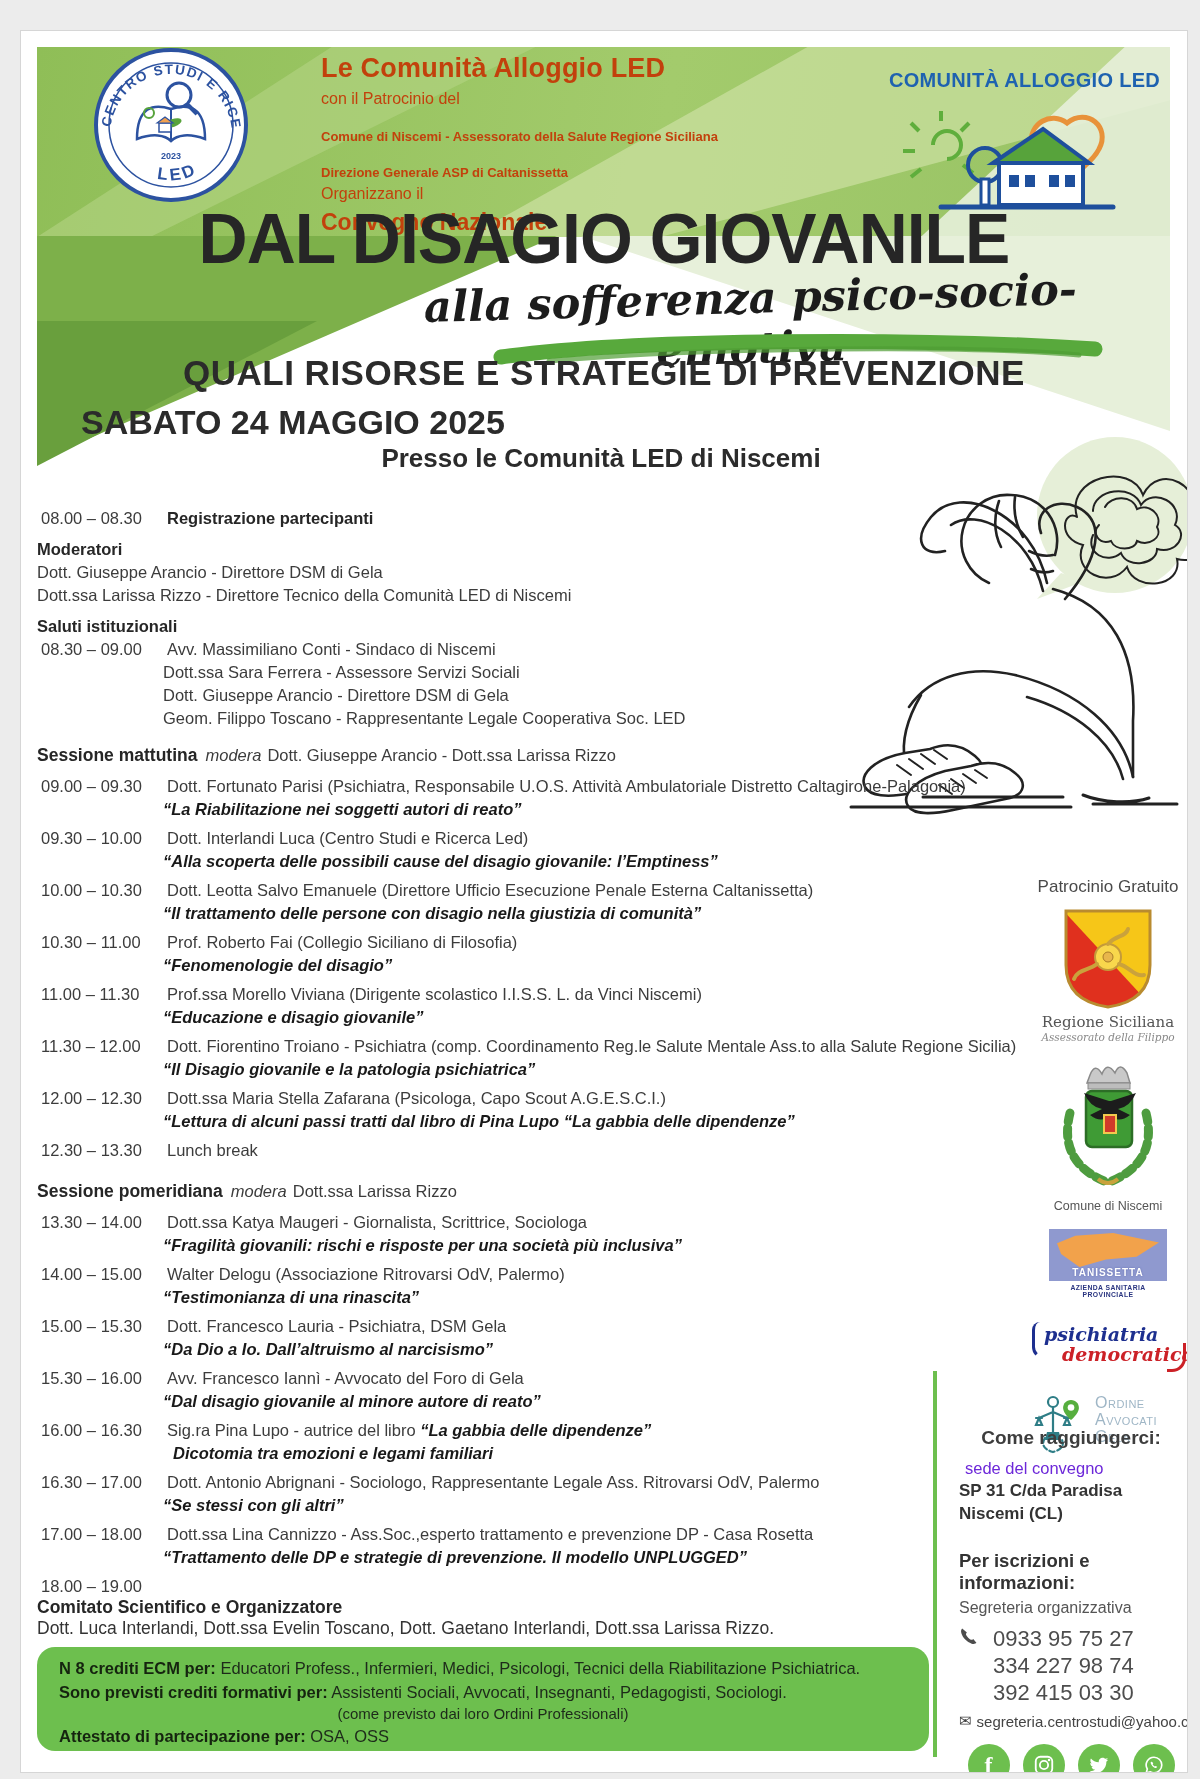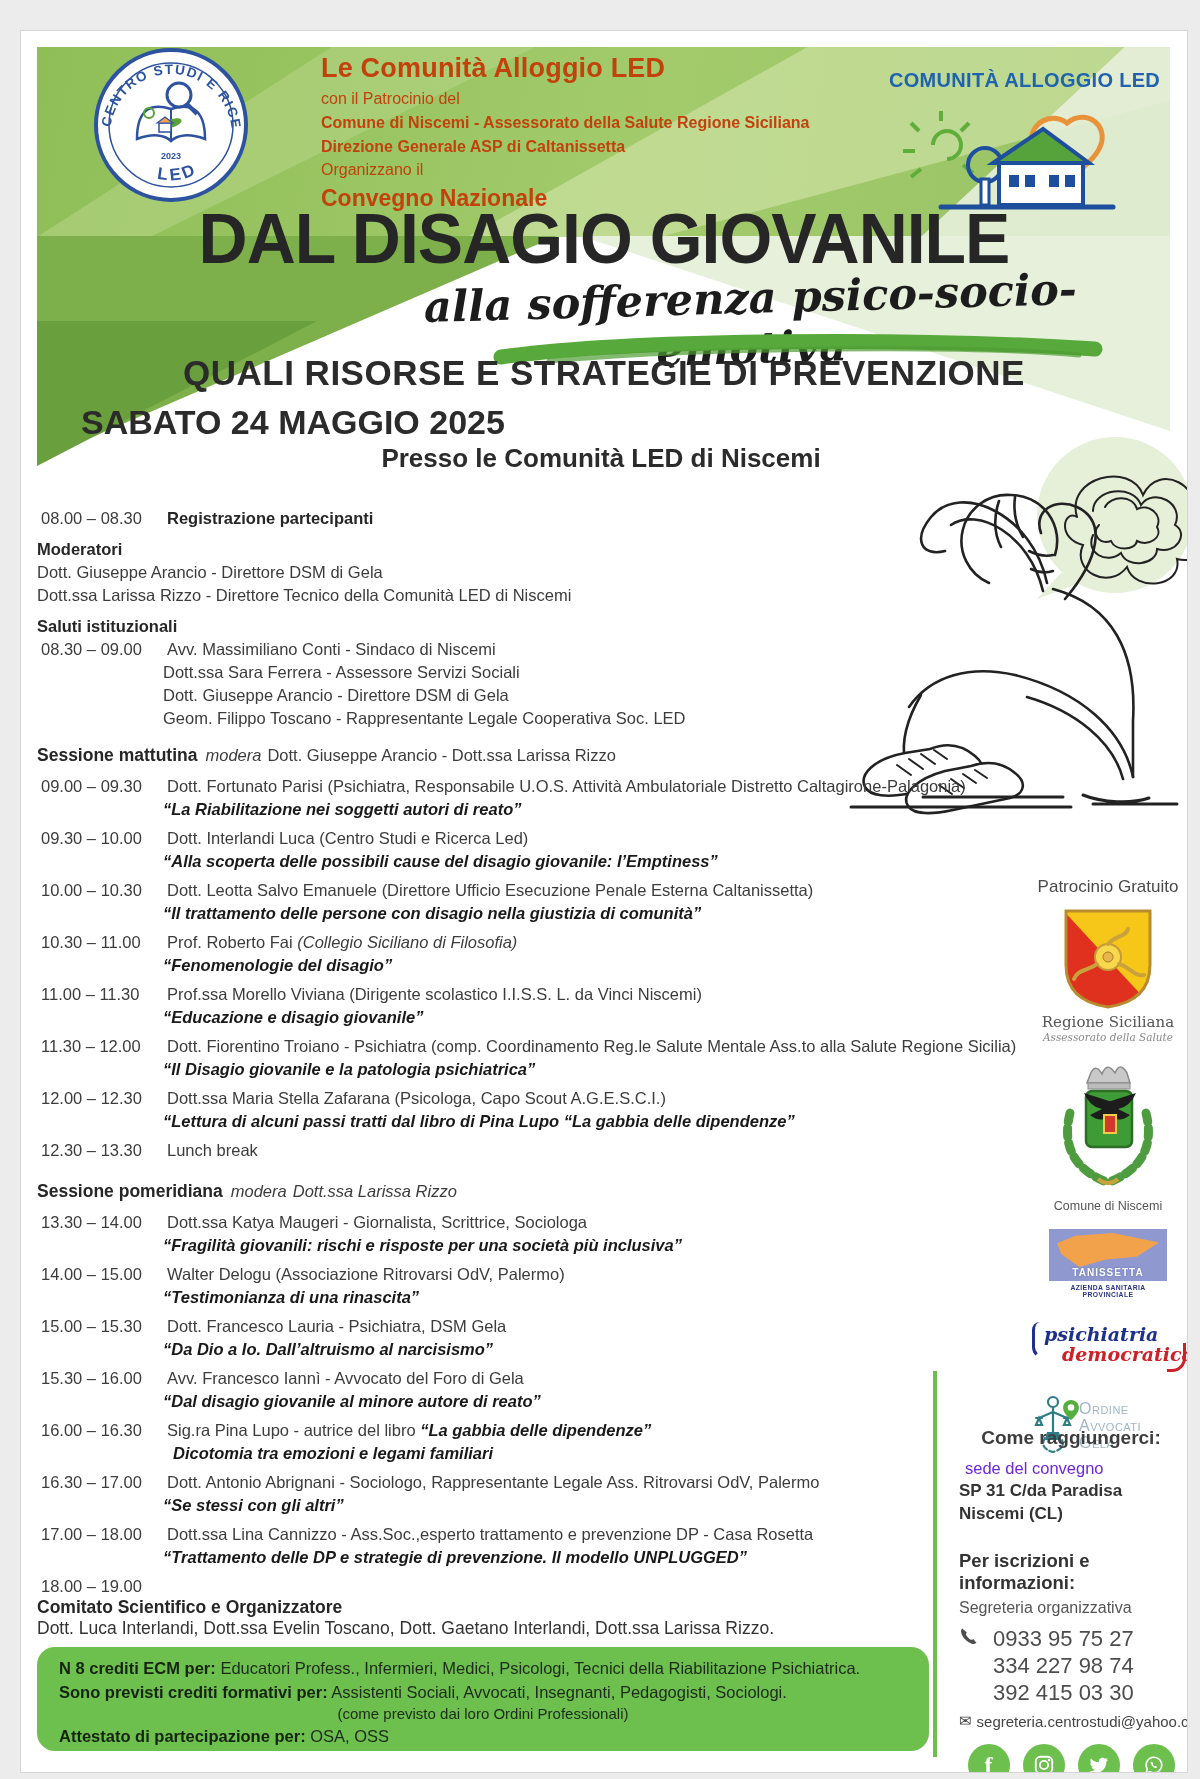--- a/index.html
+++ b/index.html
@@ -11,21 +11,21 @@
   .band-stripe1{position:absolute;inset:0;background:#c9df9f;clip-path:polygon(38% 100%,68% 0,100% 0,100% 28%,55% 100%);opacity:.75;}
   .band-stripe2{position:absolute;inset:0;background:#b4d383;clip-path:polygon(0 100%,26% 0,44% 0,10% 100%);opacity:.6;}
   .band-stripe3{position:absolute;inset:0;background:#e7f0da;clip-path:polygon(78% 100%,96% 0,100% 0,100% 100%);opacity:.9;}
   .tri1{position:absolute;left:16px;top:205px;width:520px;height:225px;background:#7db04a;clip-path:polygon(0 0,100% 0,0 100%);}
   .tri2{position:absolute;left:16px;top:290px;width:280px;height:145px;background:#699f3d;clip-path:polygon(0 0,100% 0,0 100%);}
   .tri3{position:absolute;left:560px;top:205px;width:589px;height:195px;background:#e7f0da;clip-path:polygon(0 0,100% 0,100% 100%);}
 
   .band-center{position:absolute;left:300px;top:22px;width:600px;text-align:left;color:#c2410c;}
   .org-title{font-size:27px;font-weight:bold;letter-spacing:.2px;}
   .patr-intro{font-size:16px;margin-top:6px;}
-  .patr-b{font-size:16px;font-weight:bold;margin-top:6px;}
+  .patr-b{font-size:13px;font-weight:bold;margin-top:21px;}
   .organizzano{font-size:16px;margin-top:5px;}
   .convegno{font-size:23px;font-weight:bold;margin-top:6px;}
 
   .logo-circle{position:absolute;left:72px;top:16px;width:156px;height:156px;}
   .band-right-title{position:absolute;left:868px;top:38px;width:300px;font-size:20px;font-weight:bold;color:#1e62b0;letter-spacing:.3px;}
   .band-right-art{position:absolute;left:860px;top:62px;width:250px;height:130px;}
 
   
   .big-title{position:absolute;left:16px;top:168px;width:1134px;text-align:center;font-size:70px;font-weight:800;letter-spacing:-1px;color:#262626;transform:scaleX(.97);}
   .script-line{position:absolute;left:320px;top:242px;width:820px;text-align:center;font-family:"DejaVu Serif",serif;font-style:italic;font-weight:bold;font-size:43px;color:#1c1c1c;transform:rotate(-1.6deg);}
@@ -35,21 +35,21 @@
   .venue-line{position:absolute;left:60px;top:412px;width:1040px;text-align:center;font-size:26px;font-weight:bold;color:#2b2b2b;}
   .illus{position:absolute;left:772px;top:392px;width:405px;height:395px;}
 
   
   .prog{position:absolute;left:16px;top:476px;width:1008px;color:#3c3c3c;font-size:16.5px;line-height:23px;}
   .row{display:flex;align-items:flex-start;}
   .t{flex:0 0 126px;padding-left:4px;white-space:nowrap;}
   .c{flex:1;}
   .hd{font-weight:bold;color:#262626;}
   .q{font-weight:bold;font-style:italic;color:#191919;}
-  .it{font-style:italic;margin-top:10px;}
+  .it{margin-top:10px;}
   .entry{margin-bottom:6px;}
   .gap8{height:8px;} .gap14{height:14px;} .gap18{height:18px;}
   .sess-title{font-weight:bold;color:#262626;font-size:17.5px;}
   .sess-mod{font-style:italic;margin:0 6px 0 8px;}
   .qindent{padding-left:126px;}
   .qindent2{padding-left:136px;}
 
   .comitato{position:absolute;left:16px;top:1566px;width:900px;font-size:17.5px;color:#333;}
   .ecmbox{position:absolute;left:16px;top:1616px;width:892px;height:104px;background:#6dbf4e;border-radius:18px;padding:9px 22px;box-sizing:border-box;color:#1d2a1a;font-size:16.5px;line-height:24px;}
   .ecmbox b{color:#15240f;}
@@ -64,21 +64,21 @@
   .asp-block{margin:16px auto 0;width:118px;}
   .asp-band{position:relative;width:118px;height:52px;background:#8f99cf;overflow:hidden;}
   .asp-map{position:absolute;left:8px;top:4px;width:102px;height:34px;background:#f2a24b;clip-path:polygon(0 30%,18% 8%,55% 0,100% 28%,78% 70%,48% 78%,22% 100%,4% 62%);}
   .asp-name{position:absolute;left:0;bottom:3px;width:100%;text-align:center;color:#fff;font-size:10px;font-weight:bold;letter-spacing:1px;text-shadow:0 0 2px #5f6ab0;}
   .asp-sub{font-size:6.8px;color:#2a3580;letter-spacing:.4px;margin-top:3px;font-weight:bold;}
   .pd-block{margin:26px auto 0;width:160px;position:relative;font-family:"DejaVu Serif",serif;font-style:italic;font-weight:bold;line-height:20px;}
   .pd-1{color:#1d2f8f;font-size:19px;text-align:left;padding-left:16px;}
   .pd-2{color:#cc2127;font-size:19px;text-align:left;padding-left:34px;}
   .pd-brack{position:absolute;left:4px;top:-2px;width:12px;height:34px;border-left:3px solid #1d2f8f;border-bottom:3px solid transparent;border-radius:8px 0 0 12px;}
   .pd-swoosh{position:absolute;right:2px;bottom:-8px;width:16px;height:26px;border-right:3px solid #cc2127;border-bottom:3px solid #cc2127;border-radius:0 0 14px 0;}
-  .ord-block{margin:30px auto 0;width:150px;display:flex;align-items:center;gap:6px;}
+  .ord-block{margin:30px auto 0;width:150px;display:flex;align-items:flex-start;gap:22px;}
   .ord-text{text-align:left;font-variant:small-caps;color:#9fb6c6;font-size:16px;line-height:17px;letter-spacing:.5px;}
 
   
   .divider{position:absolute;left:912px;top:1340px;width:4px;height:386px;background:#6dbf4e;}
   .contact{position:absolute;left:938px;top:1368px;width:224px;color:#3d3d3d;}
   .come-row{display:flex;align-items:center;gap:6px;font-size:19px;font-weight:bold;flex-direction:column;}
   .sede{font-size:16.5px;margin-top:10px;color:#6d28d9;margin-left:6px;}
   .addr{font-size:17px;font-weight:bold;margin-top:3px;color:#333;}
   .iscr-title{font-size:18.5px;font-weight:bold;margin-top:26px;color:#333;}
   .segr{font-size:16px;margin-top:5px;color:#555;}
@@ -396,21 +396,21 @@
       <path d="M6,4 H90 V58 Q90,94 48,100 Q6,94 6,58 Z" fill="none" stroke="#b98b2f" stroke-width="3"></path>
       <circle cx="48" cy="50" r="13" fill="#f9d74c" stroke="#c49a3a" stroke-width="2"></circle>
       <circle cx="48" cy="50" r="5" fill="#e8b64c" stroke="#a87c28" stroke-width="1"></circle>
       <g stroke="#caa23c" stroke-width="4" fill="none" stroke-linecap="round">
         <path d="M48,37 C56,28 66,30 68,22"></path>
         <path d="M59,57 C70,60 74,70 84,68"></path>
         <path d="M37,57 C28,64 18,62 14,72"></path>
       </g>
     </svg>
     <div class="cap-serif">Regione Siciliana</div>
-    <div class="cap-sub">Assessorato della Salute</div>
+    <div class="cap-sub">Assessorato della Filippo</div>
 
     <svg viewBox="0 0 120 140" width="120" height="140" style="display:block;margin:14px auto 0;">
       <path d="M42,18 q5,-13 12,-1 q5,-13 13,-1 q5,-12 12,0 l3,10 h-43 Z" fill="#c9c9c9" stroke="#8a8a8a" stroke-width="1.5"></path>
       <rect x="40" y="26" width="42" height="6" fill="#bdbdbd" stroke="#8a8a8a" stroke-width="1"></rect>
       <rect x="38" y="34" width="46" height="56" rx="6" fill="#3f9b35" stroke="#2c6e26" stroke-width="2.5"></rect>
       <path d="M61,44 L36,36 Q42,50 54,52 L42,58 Q52,66 61,60 L61,72 H63 L63,60 Q72,66 82,58 L70,52 Q82,50 88,36 L63,44 Z" fill="#1c1c1c"></path>
       <rect x="56" y="58" width="12" height="18" fill="#d03a2a" stroke="#f1c94d" stroke-width="2"></rect>
       <path d="M22,56 Q10,104 56,124" fill="none" stroke="#4e9c3f" stroke-width="9" stroke-dasharray="9 6" stroke-linecap="round"></path>
       <path d="M98,56 Q110,104 64,124" fill="none" stroke="#4e9c3f" stroke-width="9" stroke-dasharray="9 6" stroke-linecap="round"></path>
       <path d="M50,122 q10,8 20,0" fill="none" stroke="#c9a23c" stroke-width="4"></path>

